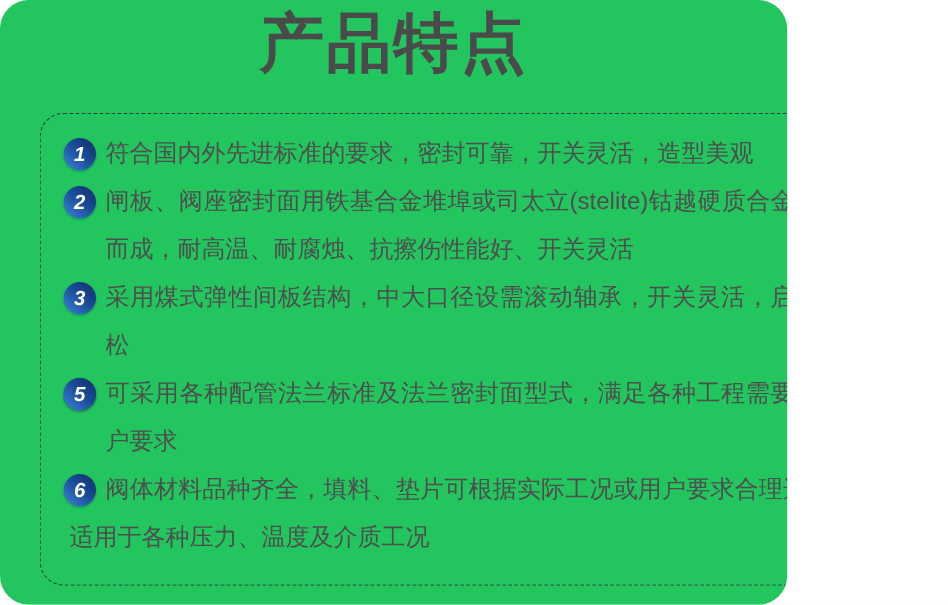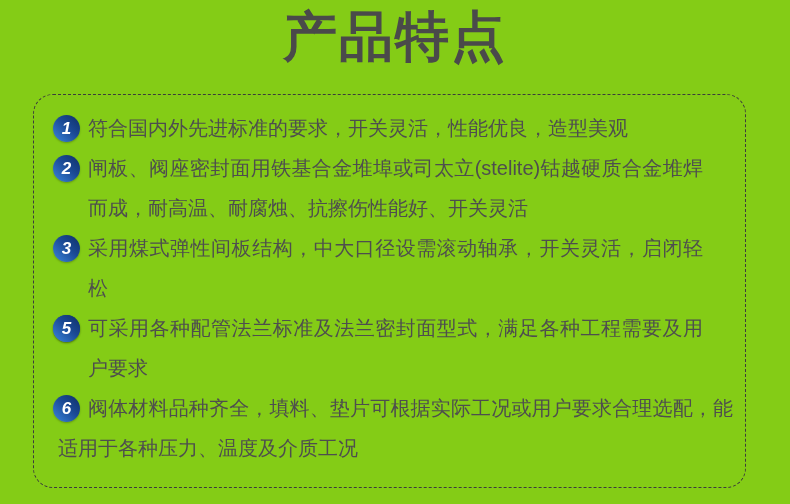--- a/index.html
+++ b/index.html
@@ -3,24 +3,25 @@
 <meta charset="utf-8">
 <style>
   html, body {
     margin: 0;
     padding: 0;
     background: #ffffff;
     font-family: "Liberation Sans", "DejaVu Sans", sans-serif;
   }
   .page {
     position: relative;
-    width: 790px;
+    width: 656px;
     height: 504px;
-    background: #84cc16;
+    background: #22c55e;
     overflow: hidden;
+    border-radius: 24px;
   }
   .page-title {
     margin: 0;
     padding-top: 2px;
     text-align: center;
     font-size: 54px;
     line-height: 68px;
     font-weight: bold;
     color: #4a4a4a;
     letter-spacing: 2px;
@@ -73,21 +74,21 @@
 <body>
 
 <div class="page">
 
   <h1 class="page-title">产品特点</h1>
 
   <div class="feature-box">
 
     <div class="feature-item">
       <span class="num-badge">1</span>
-      <span>符合国内外先进标准的要求，开关灵活，性能优良，造型美观</span>
+      <span>符合国内外先进标准的要求，密封可靠，开关灵活，造型美观</span>
     </div>
 
     <div class="feature-item">
       <span class="num-badge">2</span>
       <span>闸板、阀座密封面用铁基合金堆埠或司太立(stelite)钴越硬质合金堆焊而成，耐高温、耐腐烛、抗擦伤性能好、开关灵活</span>
     </div>
 
     <div class="feature-item">
       <span class="num-badge">3</span>
       <span>采用煤式弹性间板结构，中大口径设需滚动轴承，开关灵活，启闭轻松</span>

